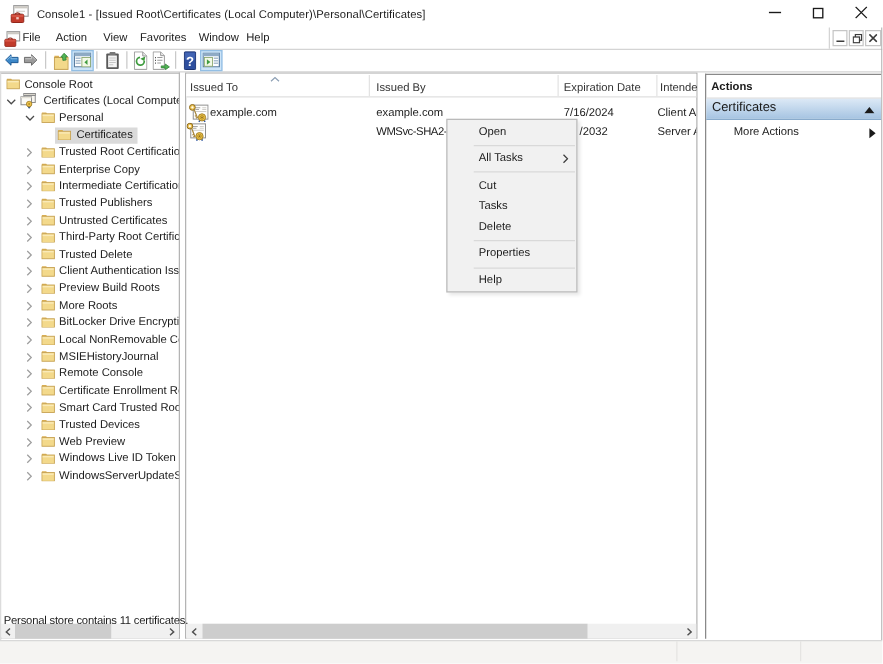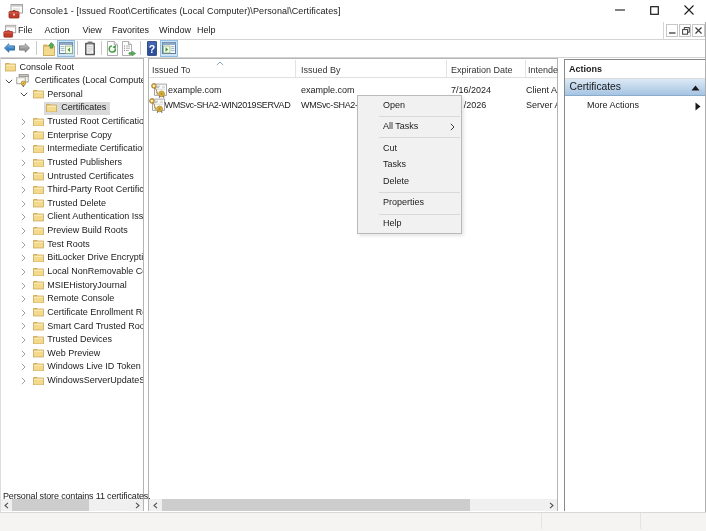--- a/index.html
+++ b/index.html
@@ -241,21 +241,21 @@
 </svg>
     <div class="abs txt" style="left:47.3px;top:166.1px">Preview Build Roots</div>
 <svg class="abs" style="left:20.5px;top:182.69px" width="5" height="8" viewBox="0 0 5 8">
 <path d="M0.8 0.8 L4 4 L0.8 7.2" fill="none" stroke="#9e9e9e" stroke-width="1"></path>
     </svg>
     <svg class="abs" style="left:32.8px;top:181.29000000000002px" width="11" height="9.5" viewBox="0 0 11 9.5">
 <path d="M0.5 2 L0.5 1 L4 1 L4.7 2.2 Z" fill="#dcb054"></path>
 <rect x="0.5" y="2" width="10" height="7" fill="#f3d98b" stroke="#c5a050" stroke-width="0.7"></rect>
 <rect x="1.1" y="2.8" width="8.8" height="1.1" fill="#faeab8"></rect>
 </svg>
-    <div class="abs txt" style="left:47.3px;top:179.7px">Test Roots</div>
+    <div class="abs txt" style="left:47.3px;top:179.7px">More Roots</div>
 <svg class="abs" style="left:20.5px;top:196.32px" width="5" height="8" viewBox="0 0 5 8">
 <path d="M0.8 0.8 L4 4 L0.8 7.2" fill="none" stroke="#9e9e9e" stroke-width="1"></path>
     </svg>
     <svg class="abs" style="left:32.8px;top:194.92000000000002px" width="11" height="9.5" viewBox="0 0 11 9.5">
 <path d="M0.5 2 L0.5 1 L4 1 L4.7 2.2 Z" fill="#dcb054"></path>
 <rect x="0.5" y="2" width="10" height="7" fill="#f3d98b" stroke="#c5a050" stroke-width="0.7"></rect>
 <rect x="1.1" y="2.8" width="8.8" height="1.1" fill="#faeab8"></rect>
 </svg>
     <div class="abs txt" style="left:47.3px;top:193.3px">BitLocker Drive Encryption Network</div>
 <svg class="abs" style="left:20.5px;top:209.95px" width="5" height="8" viewBox="0 0 5 8">
@@ -387,23 +387,22 @@
 <path d="M5.2 3.2 L9.2 3.2 M5.2 4.6 L8.2 4.6" stroke="#9a9a9a" stroke-width="0.7"></path>
 <path d="M10.8 3.2 L14 3.2 M10.8 4.6 L14 4.6 M5.2 6.2 L14 6.2" stroke="#c9c7c2" stroke-width="0.7"></path>
 <circle cx="2.9" cy="2.9" r="2.3" fill="#ecc355" stroke="#8d6a1d" stroke-width="0.8"></circle>
 <circle cx="2.9" cy="2.9" r="0.9" fill="#fffdf2"></circle>
 <path d="M4.3 4.6 L6.2 9.4 M6.2 9.4 L4.9 10 M6.2 9.4 L6.9 10.9 L5.7 11.5" stroke="#a8873f" stroke-width="1" fill="none"></path>
 <path d="M9.3 11.8 L8.3 14.6 M11.9 11.8 L12.9 14.6" stroke="#3a5fa5" stroke-width="1.3"></path>
 <circle cx="10.6" cy="10.9" r="2.9" fill="#eec24e" stroke="#9c7a20" stroke-width="0.7"></circle>
 <circle cx="10.6" cy="10.9" r="1.5" fill="none" stroke="#b5921f" stroke-width="0.7"></circle>
 <circle cx="10.6" cy="10.9" r="0.7" fill="#8d6a1d"></circle>
 </svg>
-  <div class="abs txt" style="left:16px;top:21px;letter-spacing:-0.35px">WMSvc-SHA2-WIN2019SERVAD</div>
   <div class="abs txt" style="left:152.5px;top:21px;letter-spacing:-0.35px">WMSvc-SHA2-WIN2019SERVA</div>
-  <div class="abs txt" style="left:315.2px;top:21px">/2026</div>
+  <div class="abs txt" style="left:315.2px;top:21px">/2032</div>
   <div class="abs txt" style="left:377.5px;top:21px">Server Authentica</div>
 </div>
 
 <div class="abs" style="left:148.5px;top:499px;width:408.5px;height:11.5px;background:#f0f0f0">
   <svg class="abs" style="left:4px;top:2.7px" width="5" height="7" viewBox="0 0 5 7">
       <path d="M4 0.8 L1 3.5 L4 6.2" fill="none" stroke="#505050" stroke-width="1.1"></path>
     </svg>
   <div class="abs" style="left:13px;top:0;width:308px;height:11.5px;background:#cdcdcd"></div>
   <svg class="abs" style="left:400px;top:2.7px" width="5" height="7" viewBox="0 0 5 7">
       <path d="M1 0.8 L4 3.5 L1 6.2" fill="none" stroke="#505050" stroke-width="1.1"></path>

